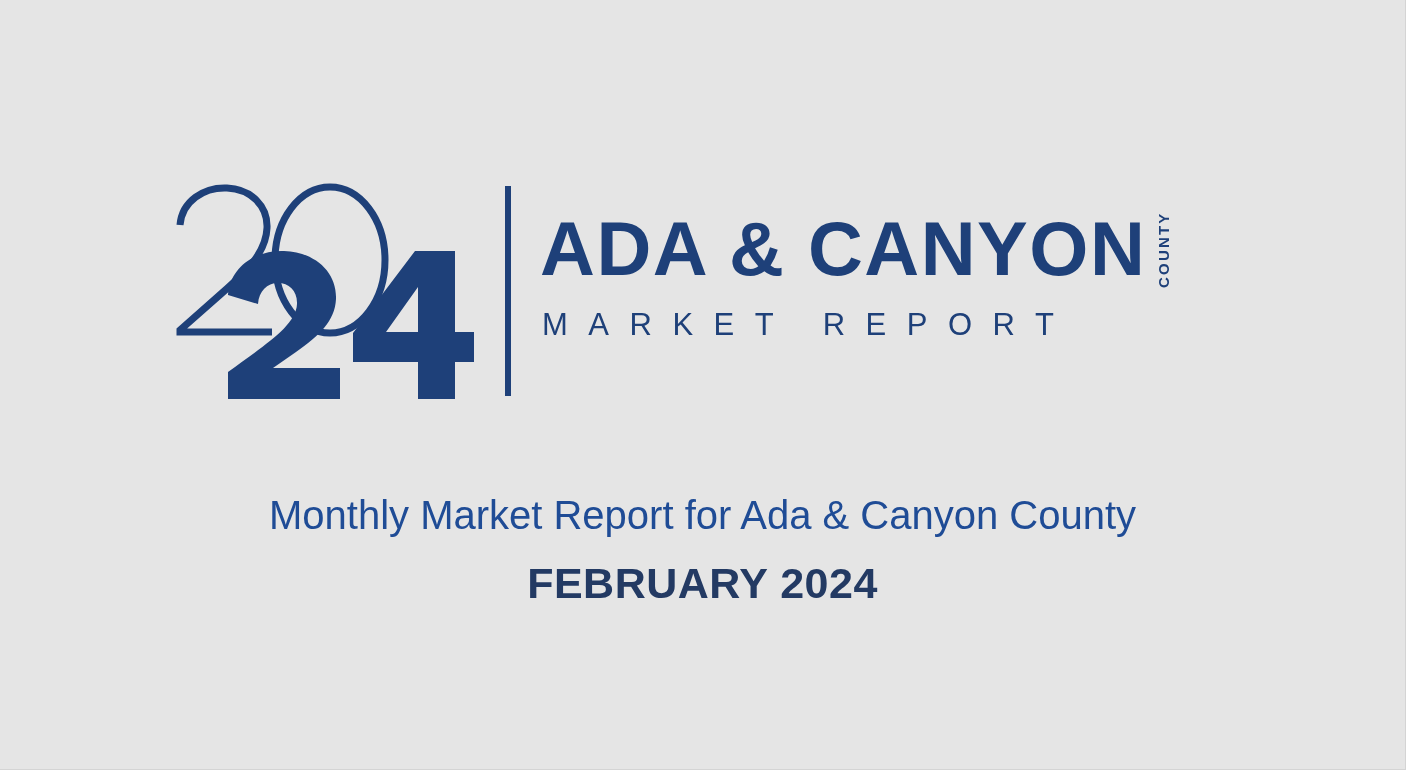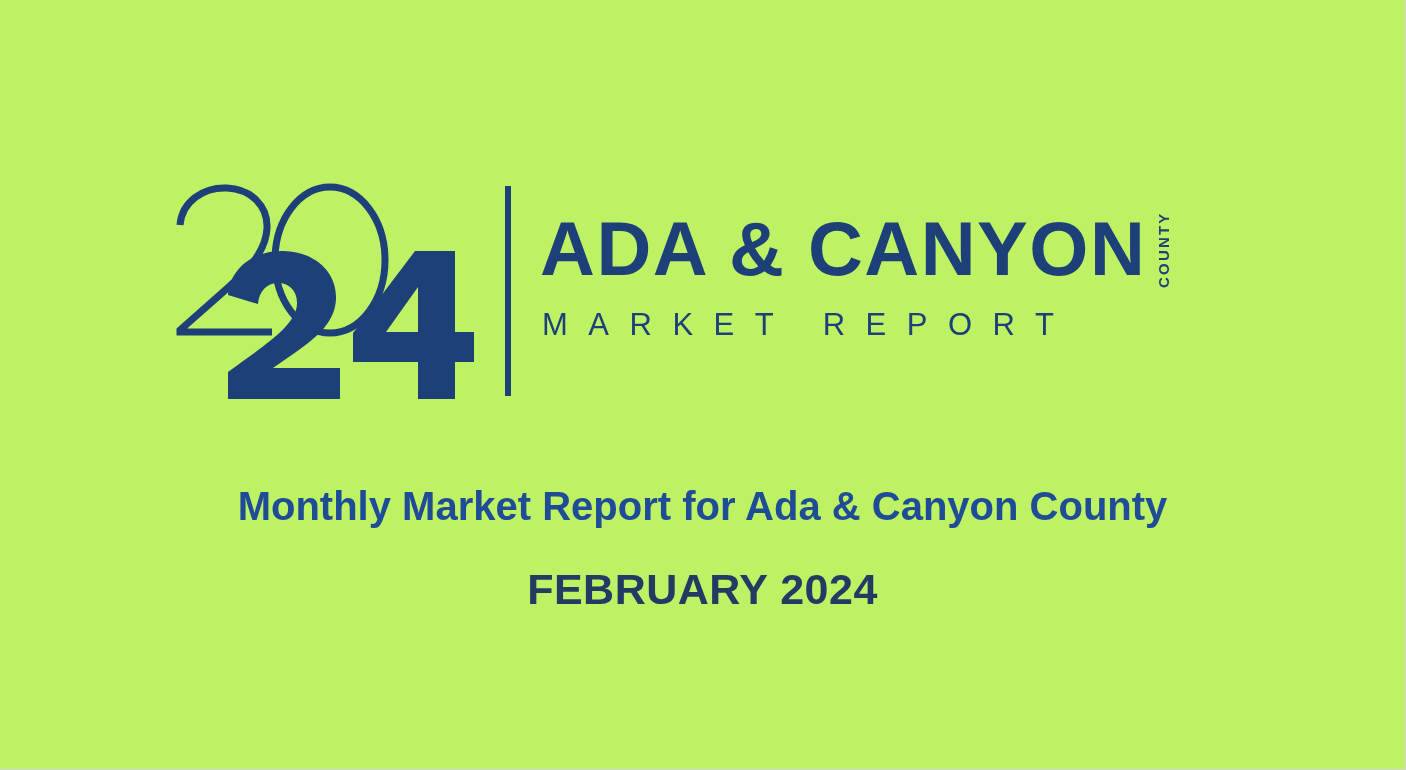--- a/index.html
+++ b/index.html
@@ -9,21 +9,21 @@
     background: #ffffff;
   }
   body {
     font-family: "Liberation Sans", sans-serif;
   }
 
   .slide {
     position: relative;
     width: 1406px;
     height: 770px;
-    background: #bef264;
+    background: #e5e5e5;
     border-right: 1px solid #d4d4d4;
     border-bottom: 1px solid #d4d4d4;
     box-sizing: border-box;
     overflow: hidden;
   }
 
   
   .logo-lockup {
     position: absolute;
     left: 172px;
@@ -114,36 +114,36 @@
   
   .subtitle-block {
     position: absolute;
     left: 0;
     right: 0;
     top: 480px;
     text-align: center;
   }
   .report-subtitle {
     font-family: "Liberation Sans", sans-serif;
-    font-weight: bold;
+    font-weight: normal;
     font-size: 40px;
     line-height: 52px;
     letter-spacing: 0px;
     color: #1f4c96;
-    margin: 0;
+    margin: 9px;
     white-space: nowrap;
   }
   .report-period {
     font-family: "Liberation Sans", sans-serif;
     font-weight: bold;
     font-size: 43px;
     line-height: 56px;
     letter-spacing: 0.5px;
     color: #233a63;
-    margin: 29px 0 0 0;
+    margin: 14px 0 0 0;
     white-space: nowrap;
   }
 </style>
 </head>
 <body>
 
 <div class="slide">
 
   <div class="logo-lockup">
 

